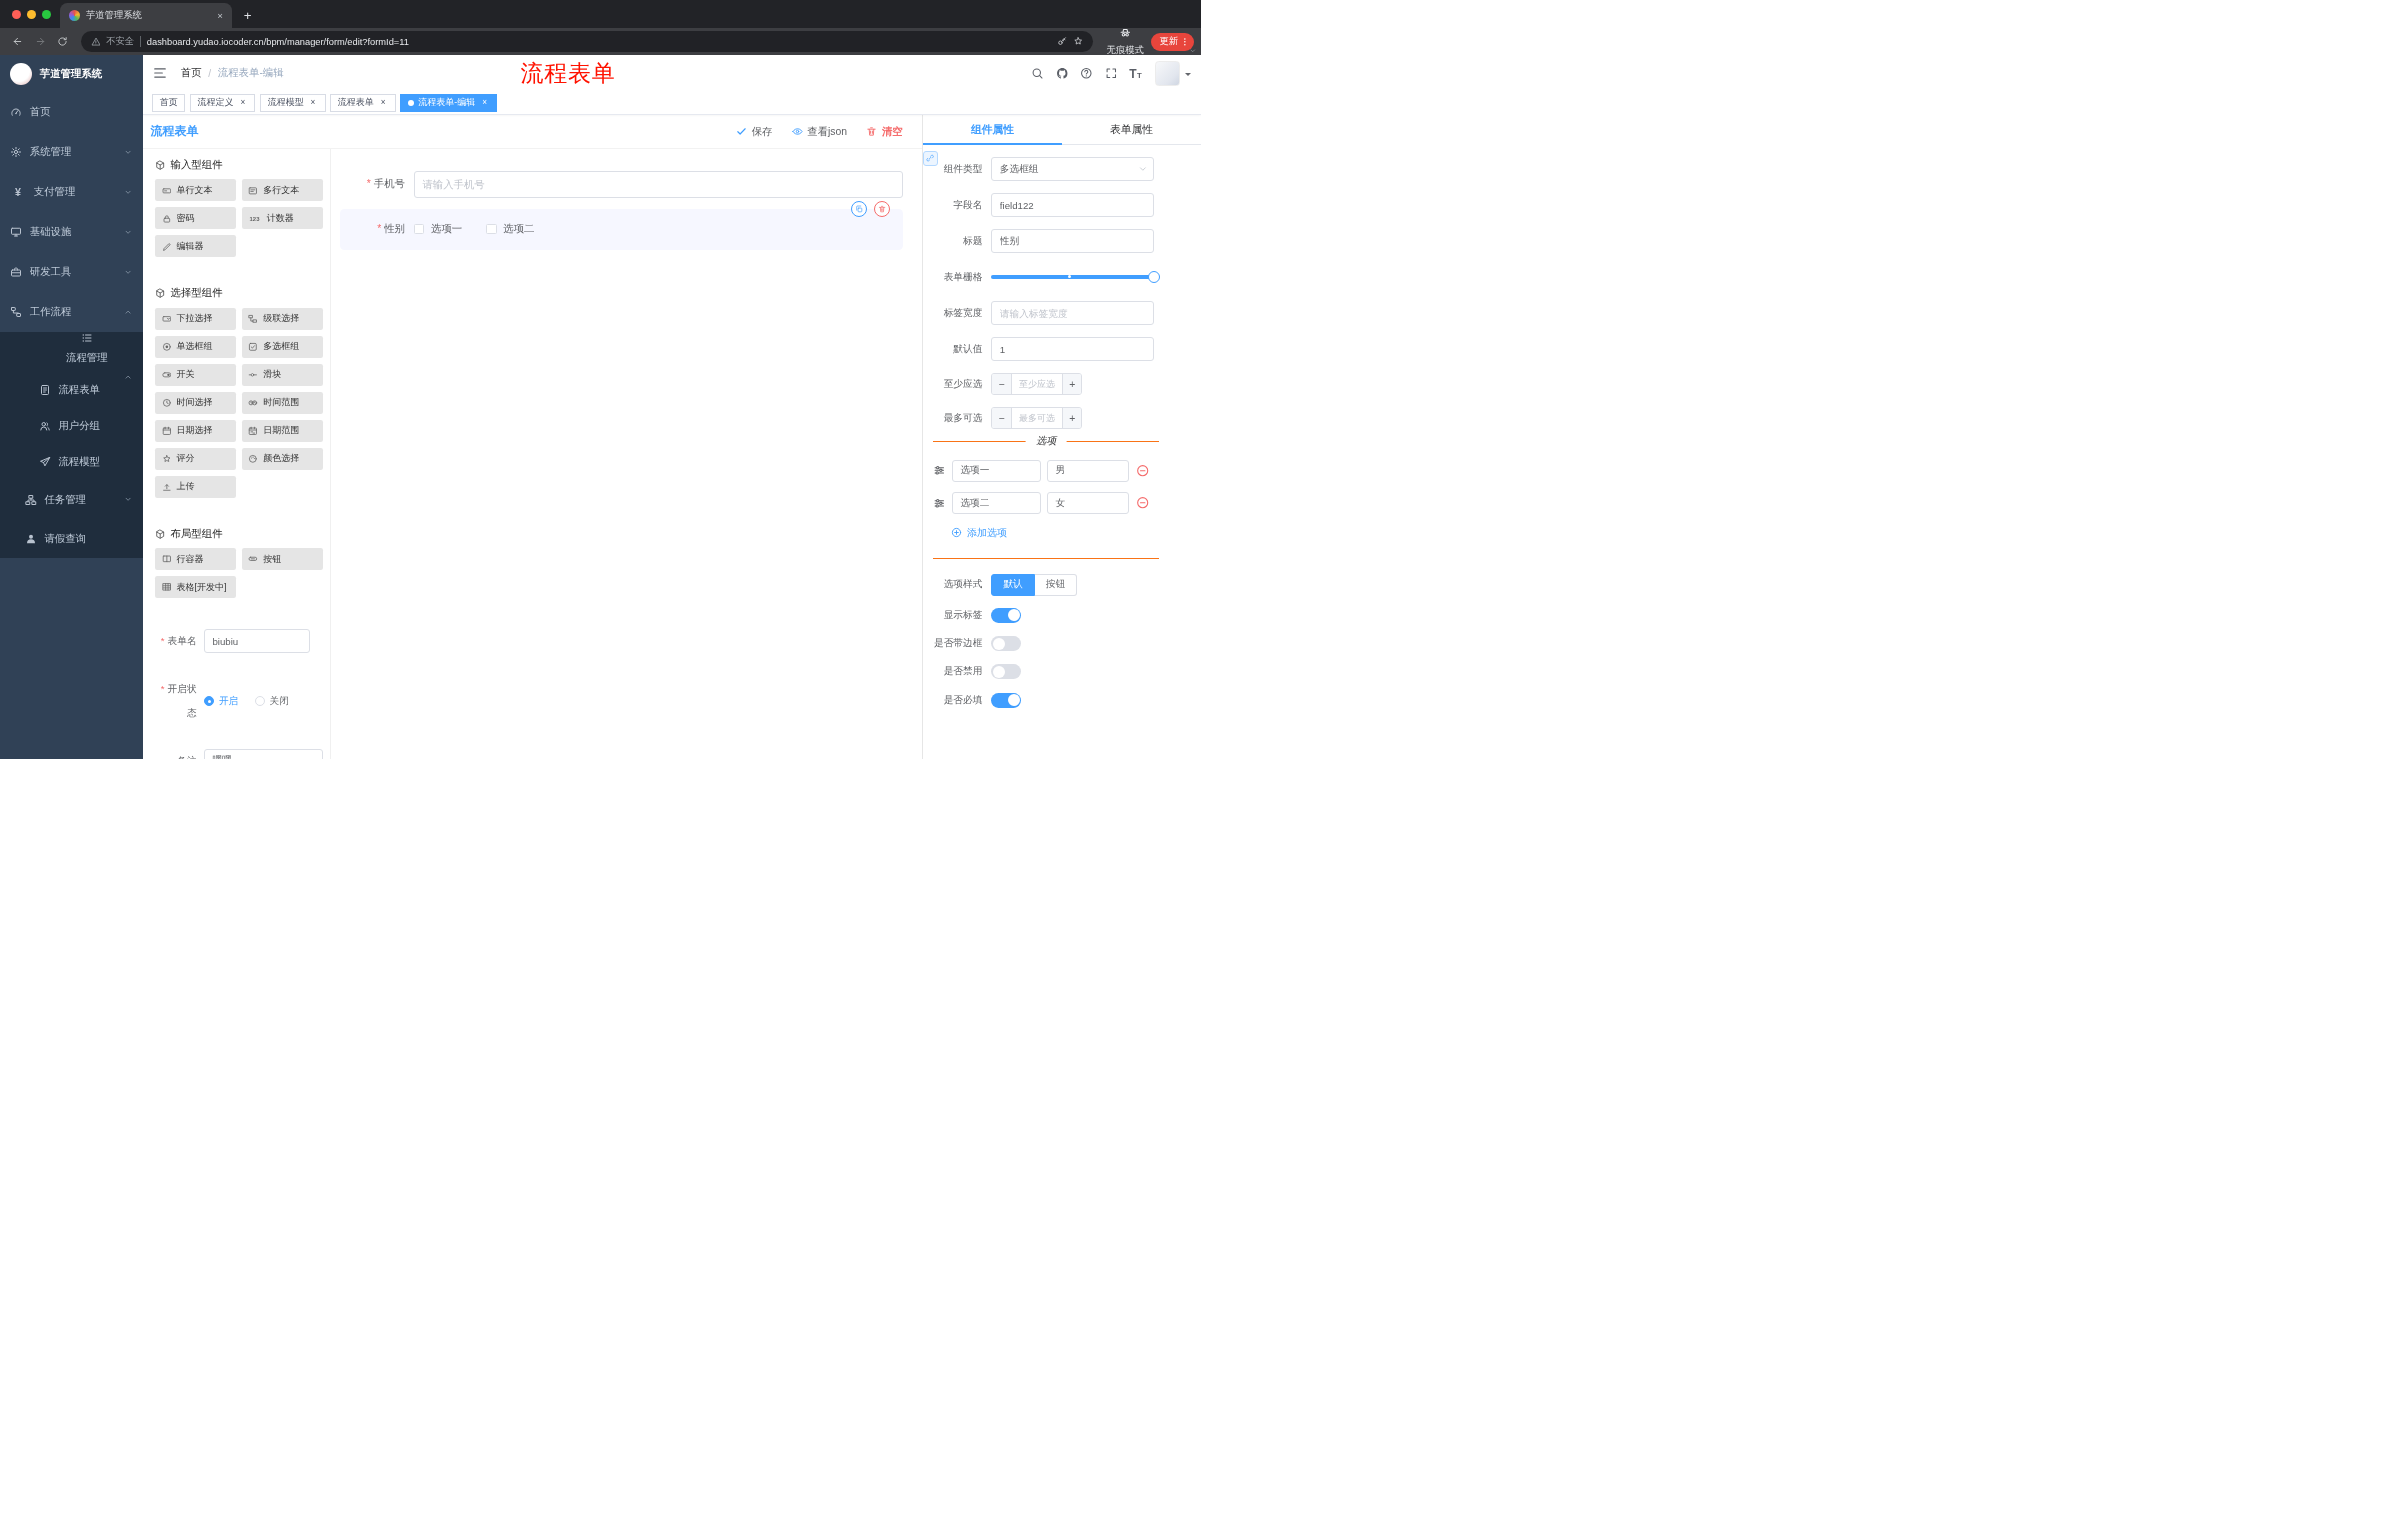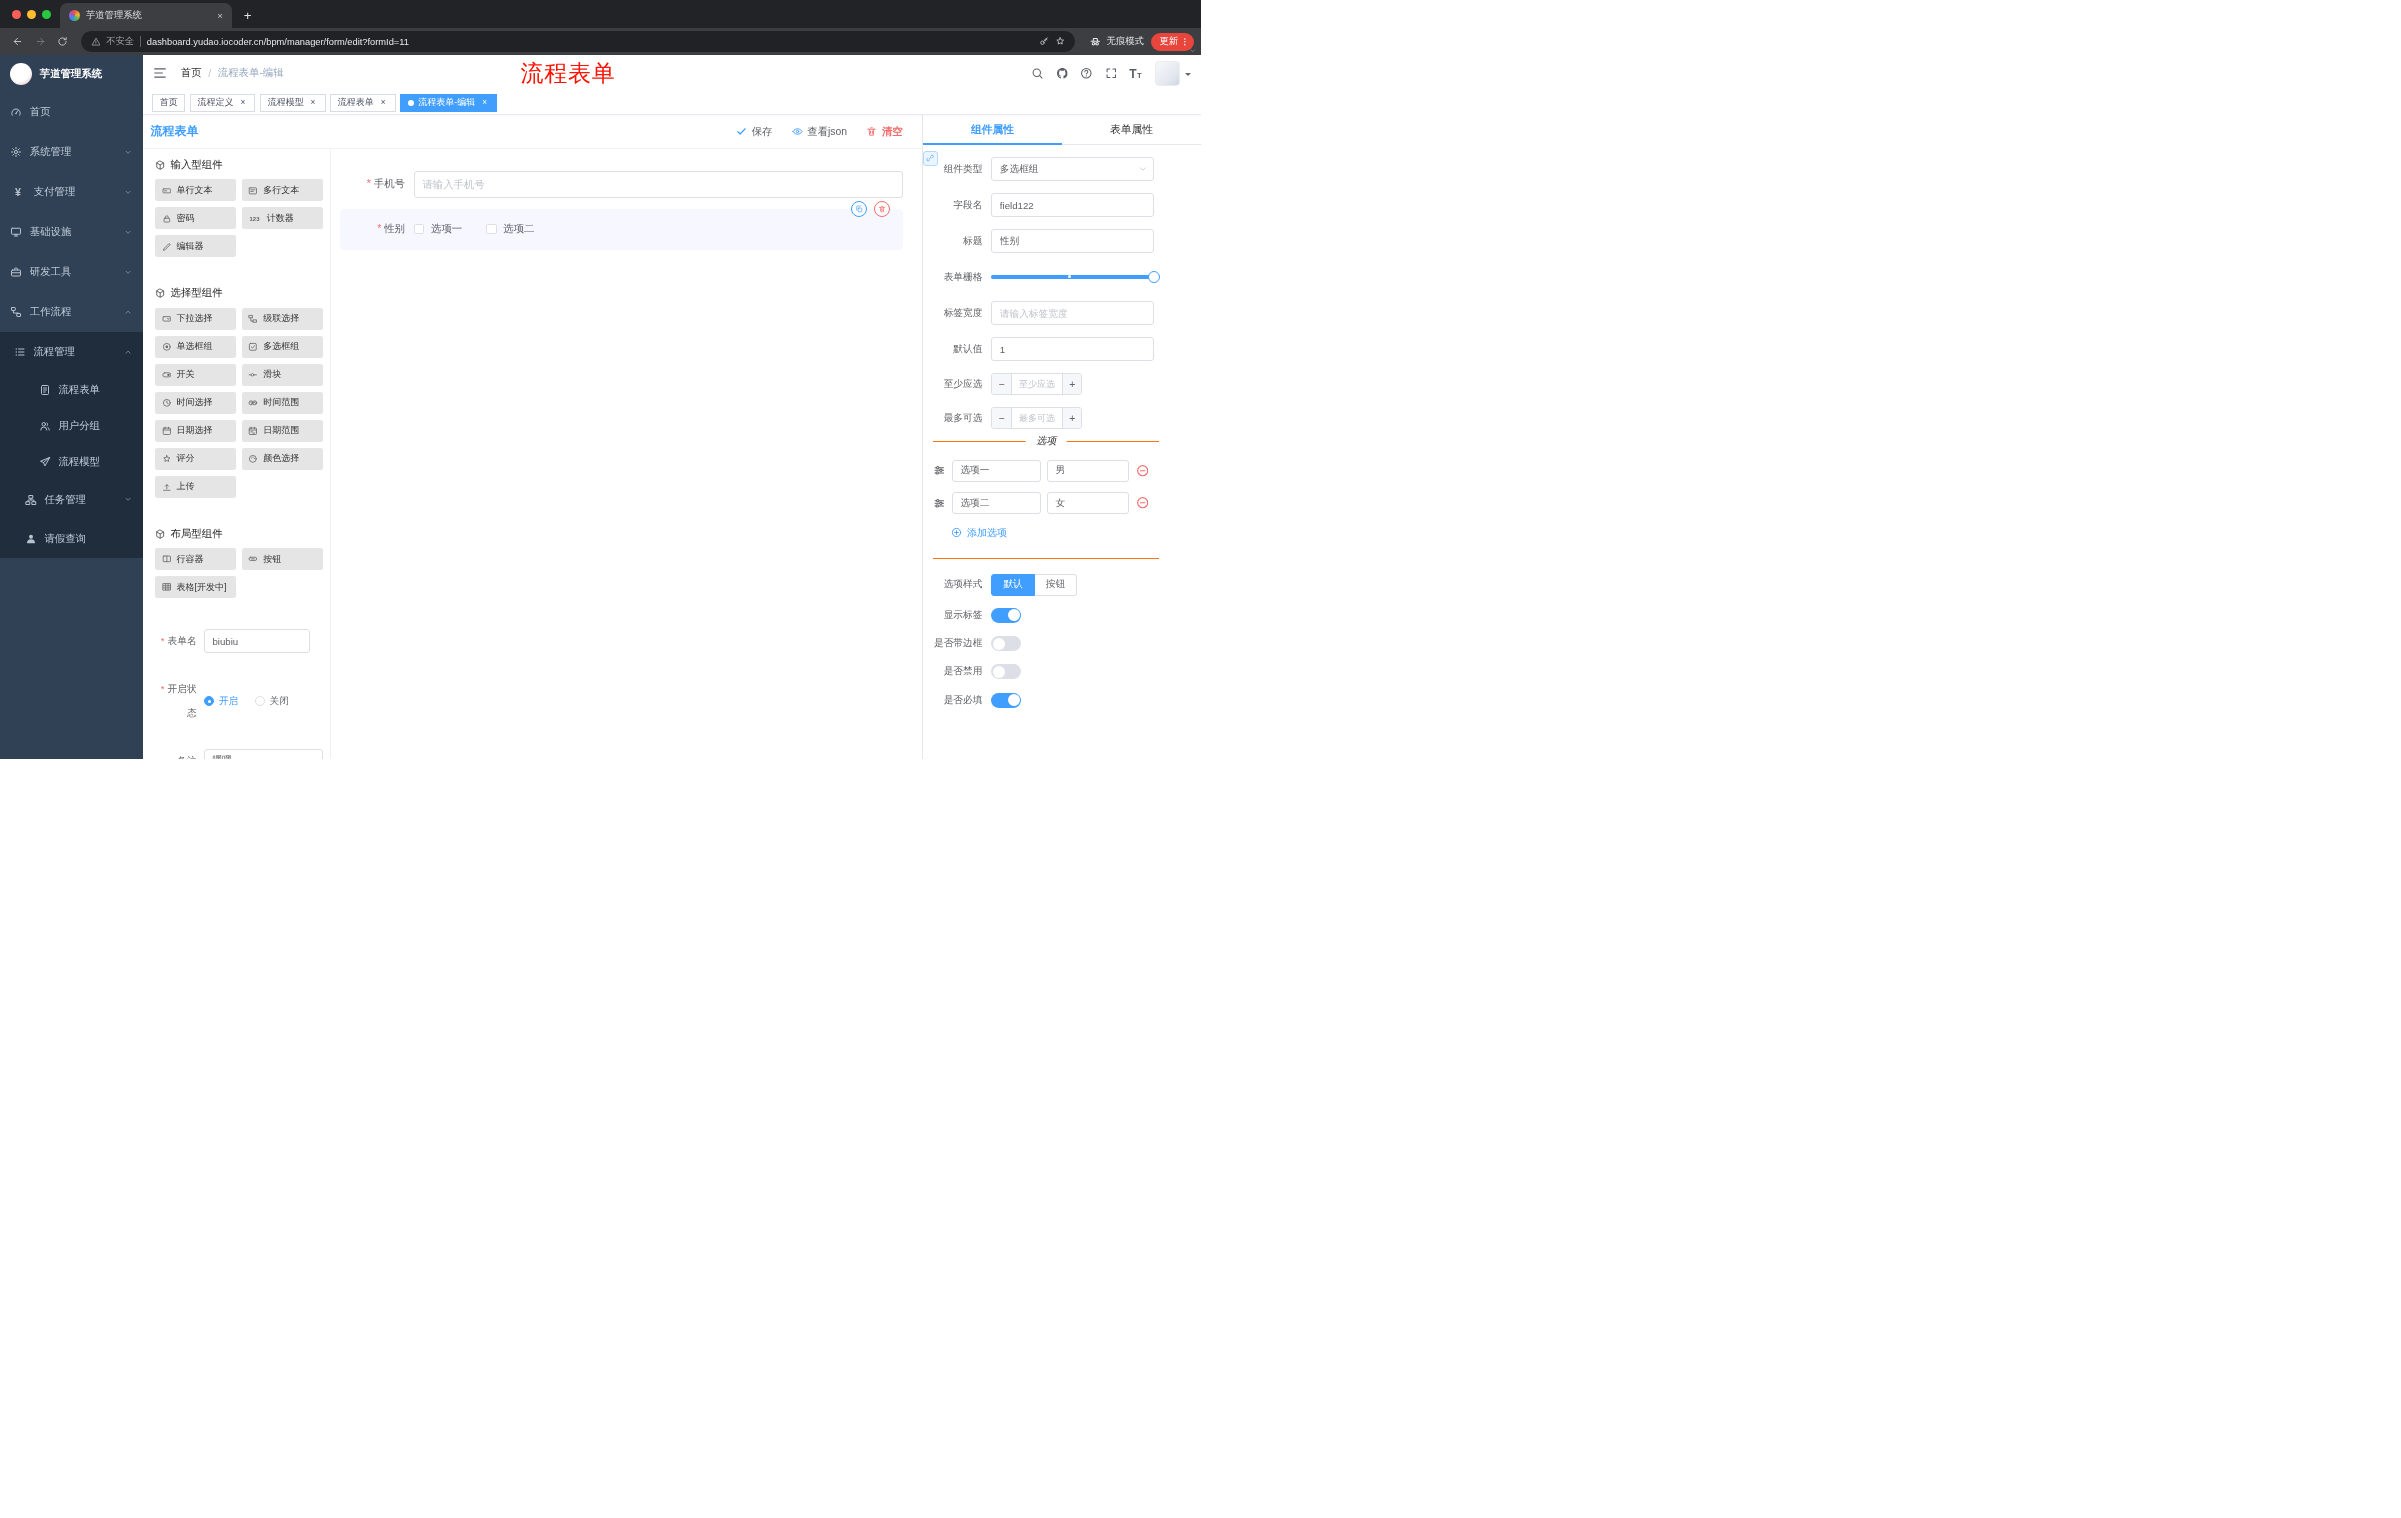--- a/index.html
+++ b/index.html
@@ -31,40 +31,40 @@
   .navbtn.dis{ color:#77797d; }
   .urlbox{ flex:1; height:21px; margin:0 6px; background:#212226; border-radius:10.4px; display:flex;
            align-items:center; padding:0 9.7px; gap:6px; font-size:9.3px; color:#e8eaed; min-width:0; }
   .urlbox .warn{ color:#9aa0a6; font-size:9.7px; }
   .sec-label{ color:#9aa0a6; white-space:nowrap; }
   .vline{ width:0.7px; height:10.4px; background:#5f6368; flex-shrink:0; }
   .url{ white-space:nowrap; overflow:hidden; }
   .urlspacer{ flex:1; }
   .urlicon{ color:#c7cacd; font-size:10.4px; cursor:pointer; }
   .incog{ display:flex; align-items:center; gap:5.2px; color:#e8eaed; font-size:9.3px; margin:0 6px;
-          white-space:nowrap; }
+          white-space:nowrap;flex-direction:column; }
   .incog .iicon{ font-size:12.6px; }
   .update-pill{ height:18px; border-radius:9px; background:#e8453c; color:#fff; display:flex;
                 align-items:center; gap:2.2px; padding:0 3.7px 0 8.2px; font-size:9.3px; cursor:pointer;
                 white-space:nowrap; }
   .update-pill .kicon{ font-size:9.7px; }
   .bar-chev{ position:absolute; right:4.5px; top:18.6px; font-size:7.4px; color:#9aa0a6; z-index:6; }
 
   
   .app{ display:flex; height:704px; }
   .sidebar{ width:143px; flex-shrink:0; background:#304156; overflow:hidden; }
   .logo{ height:37px; display:flex; align-items:center; gap:7.4px; padding-left:10.4px; }
   .logo-avatar{ width:22px; height:22px; border-radius:50%; flex-shrink:0;
                 background:radial-gradient(circle at 40% 35%,#ffffff 55%,#f0d9d9 75%,#e8c8c8); }
   .logo-title{ color:#fff; font-size:10.4px; font-weight:700; white-space:nowrap; }
   .mi{ display:flex; align-items:center; gap:7.4px; padding:0 10.4px; font-size:10.4px; color:#bfcbd9;
        cursor:pointer; height:40px; white-space:nowrap; }
   .mi .micon{ font-size:12px; color:#b8c2cf; flex-shrink:0; }
   .mi .arrow{ margin-left:auto; font-size:8.2px; color:#9aa8b8; }
-  .mi.l2{ padding-left:14px; background:#1f2d3d; }
+  .mi.l2{ padding-left:41px; background:#1f2d3d;flex-direction:column; }
   .mi.l3{ padding-left:39px; height:36px; background:#1f2d3d; }
   .mi.l2b{ padding-left:25px; height:39px; background:#1f2d3d; }
 
   .main{ flex:1; display:flex; flex-direction:column; min-width:0; }
 
   
   .navbar{ height:36px; background:#fff; display:flex; align-items:center; padding:0 10.4px;
            position:relative; }
   .hamb{ font-size:14px; color:#5a5e66; cursor:pointer; }
   .breadcrumb{ display:flex; align-items:center; gap:6.7px; margin-left:13.4px; font-size:10.4px; }

